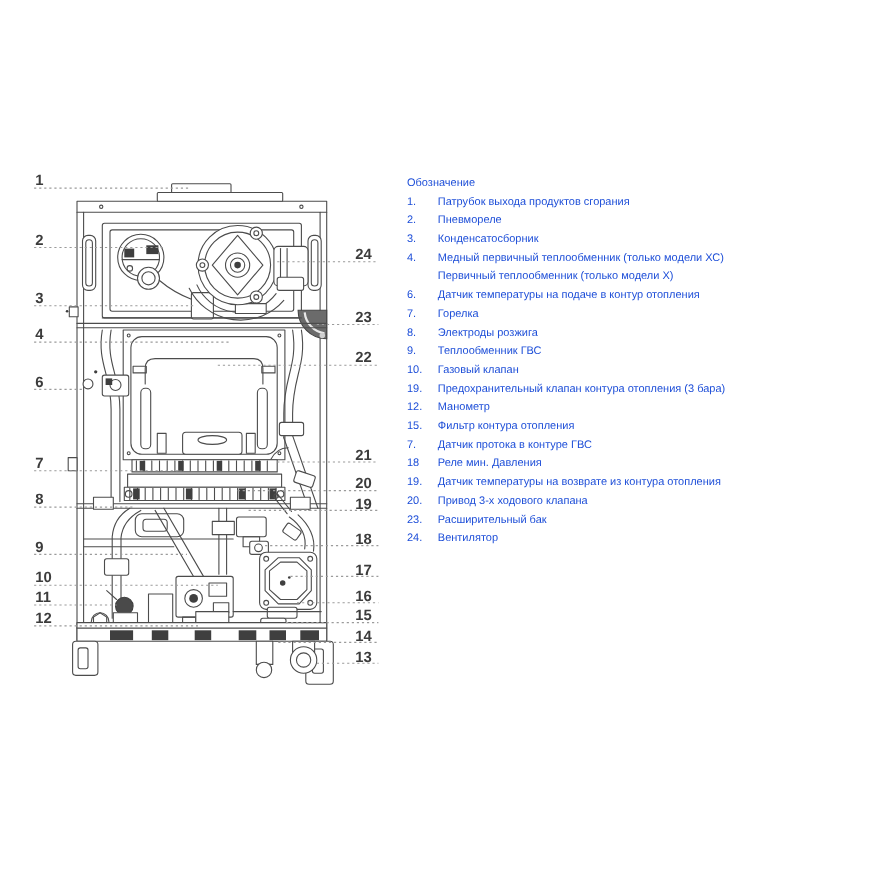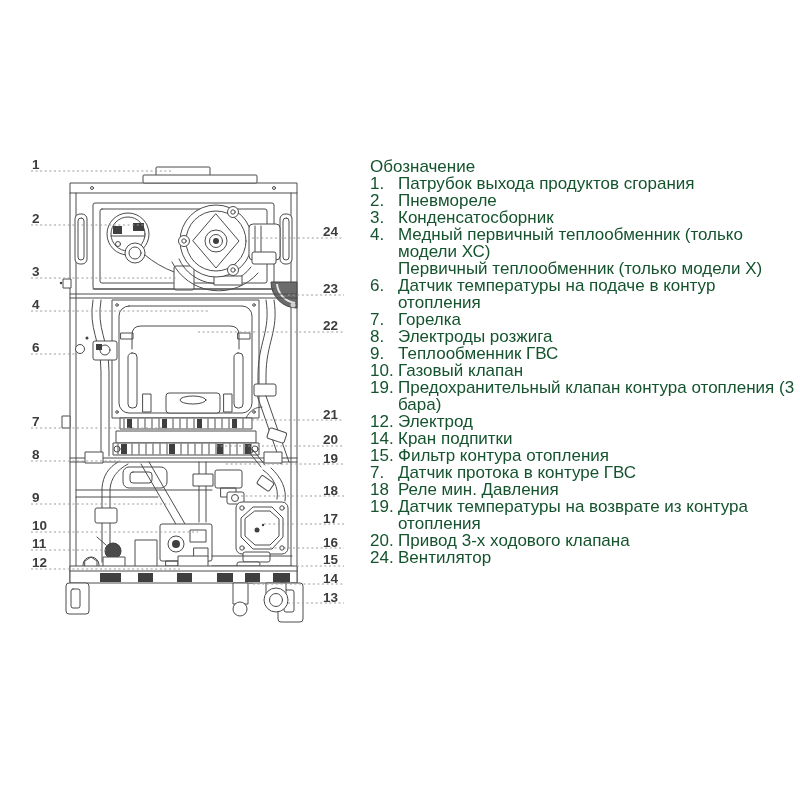--- a/index.html
+++ b/index.html
@@ -4,22 +4,22 @@
 <style>
   html,body{margin:0;padding:0;background:#fff;}
   .stage{position:relative;width:800px;height:800px;background:#ffffff;overflow:hidden;
          font-family:"Liberation Sans",sans-serif;}
   #diagram-svg{position:absolute;left:0;top:0;width:800px;height:800px;}
   .s{fill:none;stroke:#4c4c4c;stroke-width:1;stroke-linejoin:round;stroke-linecap:round;}
   .w{fill:#ffffff;stroke:#4c4c4c;stroke-width:1;stroke-linejoin:round;}
   .d{fill:#3f3f3f;stroke:none;}
   .leader{stroke:#9b9b9b;stroke-width:1;stroke-dasharray:2 2.6;fill:none;}
   .callout{font-family:"Liberation Sans",sans-serif;font-weight:bold;font-size:13.5px;fill:#3c3c3c;}
-  .legend{position:absolute;left:370px;top:158px;width:426px;color:#14532d;
-          font-size:17px;line-height:17px;}
+  .legend{position:absolute;left:370px;top:158px;width:426px;color:#1d4ed8;
+          font-size:10px;line-height:17px;}
   .legend-title{white-space:pre-line;}
   .legend-row{display:flex;align-items:flex-start;}
   .legend-num{flex:0 0 28px;}
   .legend-text{flex:1 1 auto;white-space:pre-line;}
 </style>
 </head>
 <body>
 
 <div class="stage">
 
@@ -417,25 +417,21 @@
         <div class="legend-row">
           <span class="legend-num">10.</span>
           <span class="legend-text">Газовый клапан</span>
         </div>
         <div class="legend-row">
           <span class="legend-num">19.</span>
           <span class="legend-text">Предохранительный клапан контура отопления (3 бара)</span>
         </div>
         <div class="legend-row">
           <span class="legend-num">12.</span>
-          <span class="legend-text">Электрод</span>
-        </div>
-        <div class="legend-row">
-          <span class="legend-num">14.</span>
-          <span class="legend-text">Кран подпитки</span>
+          <span class="legend-text">Манометр</span>
         </div>
         <div class="legend-row">
           <span class="legend-num">15.</span>
           <span class="legend-text">Фильтр контура отопления</span>
         </div>
         <div class="legend-row">
           <span class="legend-num">7.</span>
           <span class="legend-text">Датчик протока в контуре ГВС</span>
         </div>
         <div class="legend-row">
@@ -444,19 +440,23 @@
         </div>
         <div class="legend-row">
           <span class="legend-num">19.</span>
           <span class="legend-text">Датчик температуры на возврате из контура отопления</span>
         </div>
         <div class="legend-row">
           <span class="legend-num">20.</span>
           <span class="legend-text">Привод 3-х ходового клапана</span>
         </div>
         <div class="legend-row">
+          <span class="legend-num">23.</span>
+          <span class="legend-text">Расширительный бак</span>
+        </div>
+        <div class="legend-row">
           <span class="legend-num">24.</span>
           <span class="legend-text">Вентилятор</span>
         </div>
       </div>
   </div>
 
 </div>
 
 </body></html>

